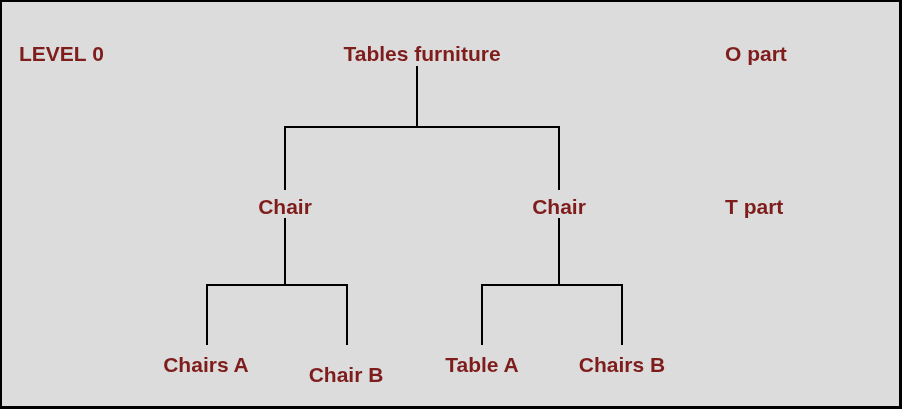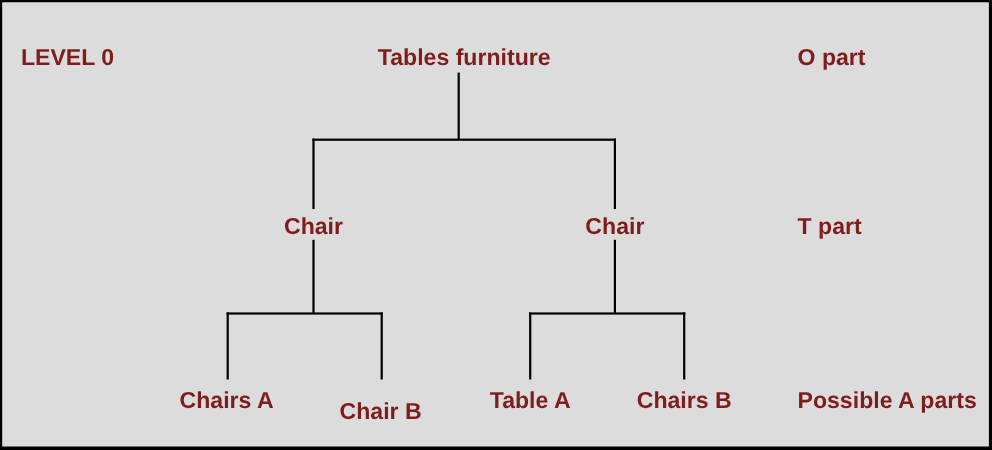--- a/index.html
+++ b/index.html
@@ -37,21 +37,20 @@
 </style>
 </head>
 <body>
 
 <div class="frame">
 
   <span class="lbl left-anchored" style="left:17px; top:51px;">LEVEL 0</span>
 
   <span class="lbl left-anchored" style="left:723px; top:51px;">O part</span>
   <span class="lbl left-anchored" style="left:723px; top:204px;">T part</span>
-  <span class="lbl left-anchored" style="left:723px; top:362px;">Possible A parts</span>
 
   <span class="lbl centered" style="left:420px; top:51px;">Tables furniture</span>
 
   <span class="lbl centered" style="left:283px; top:204px;">Chair</span>
   <span class="lbl centered" style="left:557px; top:204px;">Chair</span>
 
   <span class="lbl centered" style="left:204px; top:362px;">Chairs A</span>
   <span class="lbl centered" style="left:344px; top:345px;margin-top:27px;">Chair B</span>
   <span class="lbl centered" style="left:480px; top:362px;">Table A</span>
   <span class="lbl centered" style="left:620px; top:362px;">Chairs B</span>

